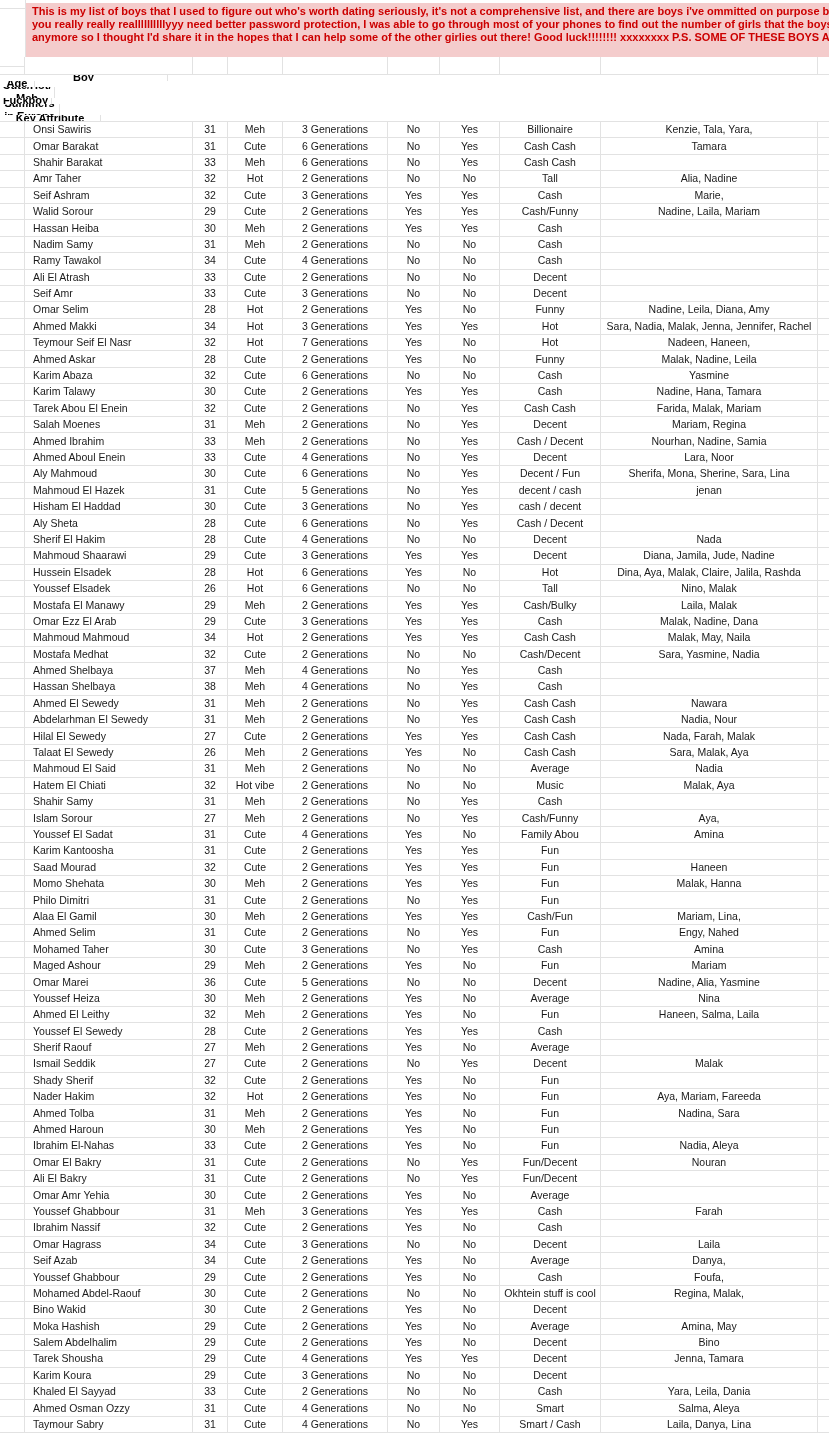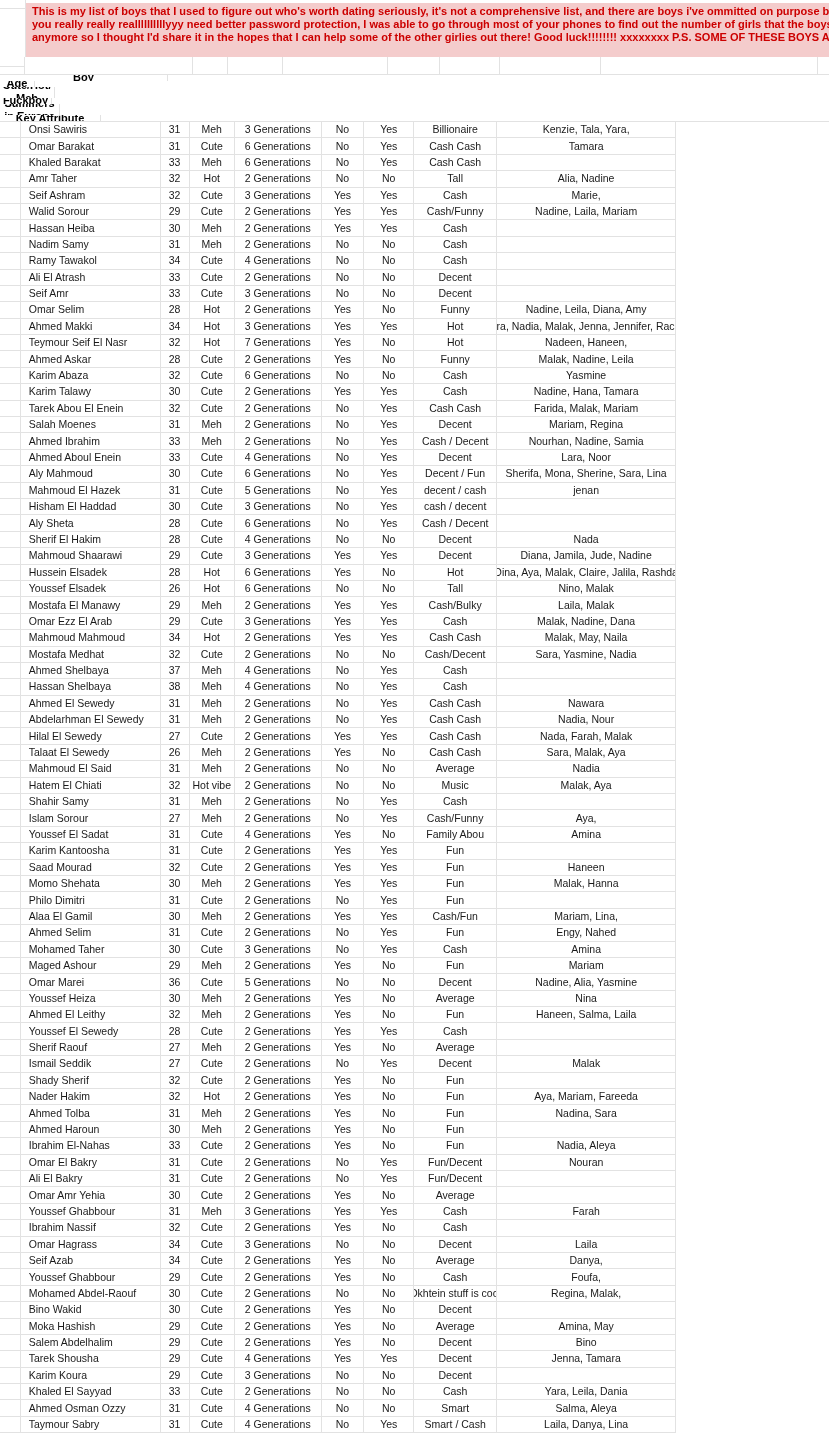--- a/index.html
+++ b/index.html
@@ -33,21 +33,21 @@
   .c-girls{width:217px;}
   .c-fill{flex:1;border-right:none;}
   
   .band{position:absolute;top:57px;left:0;width:829px;height:18px;}
   
   .header-row{position:absolute;top:75px;left:0;width:829px;height:47px;
               font-weight:bold;font-size:11px;line-height:13px;color:#000;flex-direction:column;}
   .header-row .cell{white-space:pre-line;padding:0 3px;}
   .header-row .c-boy{justify-content:center;text-align:center;padding-left:3px;}
   
-  .rows{position:absolute;top:122px;left:0;width:676px;height:1312px;overflow:hidden;}
+  .rows{position:absolute;top:122px;left:0;width:829px;height:1312px;overflow:hidden;}
   .rows .grid-row{height:16.4px;font-size:10.5px;line-height:15px;}
   .rows .cell{white-space:nowrap;}
 </style>
 </head>
 <body>
 
 <div class="sheet">
 
   <div class="vline" style="left:25px;top:0;height:57px;"></div>
   <div class="hline" style="left:0;top:8px;width:25px;"></div>
@@ -105,21 +105,21 @@
       <div class="cell c-money">6 Generations</div>
       <div class="cell c-fb">No</div>
       <div class="cell c-sum">Yes</div>
       <div class="cell c-key">Cash Cash</div>
       <div class="cell c-girls">Tamara</div>
       <div class="cell c-fill"></div>
     </div>
 
     <div class="grid-row">
       <div class="cell c-stub"></div>
-      <div class="cell c-boy">Khaled Barakat</div>
+      <div class="cell c-boy">Shahir Barakat</div>
       <div class="cell c-age">33</div>
       <div class="cell c-cute">Meh</div>
       <div class="cell c-money">6 Generations</div>
       <div class="cell c-fb">No</div>
       <div class="cell c-sum">Yes</div>
       <div class="cell c-key">Cash Cash</div>
       <div class="cell c-girls"></div>
       <div class="cell c-fill"></div>
     </div>
 

